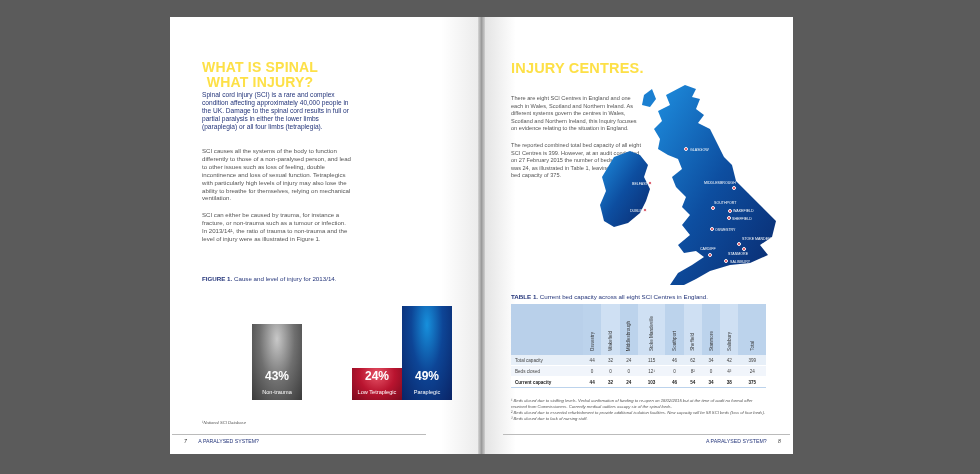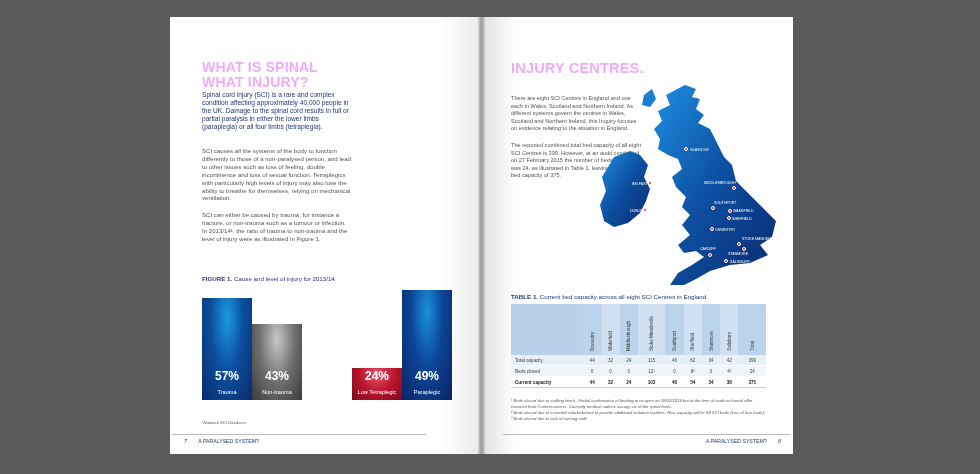--- a/index.html
+++ b/index.html
@@ -1,21 +1,21 @@
 <!DOCTYPE html>
 <html><head>
 <meta charset="utf-8">
 <style>
   html, body { margin:0; padding:0; }
   body { width:980px; height:474px; background:#5b5b5b; position:relative; overflow:hidden; font-family:"Liberation Sans", sans-serif; }
   .page { position:absolute; top:17px; height:437px; background:#ffffff; }
   .page.left { left:170px; width:308px; background:linear-gradient(to right,#ffffff 0%,#ffffff 88%,#ececec 100%); }
   .page.right { left:485px; width:308px; background:linear-gradient(to right,#e4e4e4 0%,#ffffff 10%,#ffffff 100%); }
   .gutter { position:absolute; left:478px; top:17px; width:7px; height:437px; background:linear-gradient(to right,#d6d6d6,#9a9a9a,#cfcfcf); }
-  .title { position:absolute; color:#f0abfc; font-weight:bold; font-size:14px; line-height:15px; letter-spacing:0.2px; }
+  .title { position:absolute; color:#fde047; font-weight:bold; font-size:14px; line-height:15px; letter-spacing:0.2px;text-align:center; }
   .lead { position:absolute; color:#24357a; font-size:6.6px; line-height:8.1px; }
   .body { position:absolute; color:#555; font-size:6.1px; line-height:7.9px; }
   .caption { position:absolute; font-size:6.2px; color:#24357a; }
   .caption b { font-weight:bold; }
   .chart { position:absolute; left:202px; top:298px; width:251px; height:102px; }
   .bar { position:absolute; bottom:0; width:50px; text-align:center; color:#fff; }
   .bar .pct { position:absolute; left:0; right:0; bottom:17px; font-size:12px; font-weight:bold; }
   .bar .lbl { position:absolute; left:0; right:0; bottom:5px; font-size:5.6px; white-space:nowrap; }
   .footnote { position:absolute; font-size:4.2px; color:#555; font-style:italic; line-height:6px; }
   .rule { position:absolute; height:1px; background:#bbbbbb; }
@@ -49,33 +49,29 @@
 <div class="lead" style="left:202px;top:91px;width:148px;">Spinal cord injury (SCI) is a rare and complex condition affecting approximately 40,000 people in the UK.  Damage to the spinal cord results in full or partial paralysis in either the lower limbs (paraplegia) or all four limbs (tetraplegia).</div>
 <div class="body" style="left:202px;top:147px;width:150px;">SCI causes all the systems of the body to function differently to those of a non-paralysed person, and lead to other issues such as loss of feeling, double incontinence and loss of sexual function. Tetraplegics with particularly high levels of injury may also lose the ability to breathe for themselves, relying on mechanical ventilation.</div>
 <div class="body" style="left:202px;top:211px;width:150px;">SCI can either be caused by trauma, for instance a fracture, or non-trauma such as a tumour or infection. In 2013/14¹, the ratio of trauma to non-trauma and the level of injury were as illustrated in Figure 1.</div>
 
 <div class="caption" style="left:202px;top:275px;">
   <b>FIGURE 1.</b>
   <span>Cause and level of injury for 2013/14.</span>
 </div>
 
 <div class="chart">
-  <div class="bar" style="left:0;height:102px;background:radial-gradient(ellipse at 50% 20%,#1a9be0 0%,#0d4f9f 45%,#0a2a6e 100%);">
-    <div class="pct">57%</div>
-    <div class="lbl">Trauma</div>
-  </div>
   <div class="bar" style="left:50px;height:76px;background:radial-gradient(ellipse at 50% 20%,#c8c8c8 0%,#6f6f6f 50%,#3a3a3a 100%);">
     <div class="pct">43%</div>
     <div class="lbl">Non-trauma</div>
   </div>
   <div class="bar" style="left:150px;height:32px;background:radial-gradient(ellipse at 50% 20%,#e65467 0%,#b9142f 50%,#7b0a1e 100%);">
     <div class="pct">24%</div>
     <div class="lbl">Low Tetraplegic</div>
   </div>
-  <div class="bar" style="left:200px;height:110px;background:radial-gradient(ellipse at 50% 20%,#1790dc 0%,#0d4596 45%,#0a2466 100%);">
+  <div class="bar" style="left:200px;height:94px;background:radial-gradient(ellipse at 50% 20%,#1790dc 0%,#0d4596 45%,#0a2466 100%);">
     <div class="pct">49%</div>
     <div class="lbl">Paraplegic</div>
   </div>
 </div>
 
 <div class="footnote" style="left:202px;top:420px;">¹National SCI Database</div>
 <div class="rule" style="left:172px;top:434px;width:254px;"></div>
 <div class="folio" style="left:184px;top:438px;">
   <span class="num">7</span>
   <span style="margin-left:10px;">A PARALYSED SYSTEM?</span>

